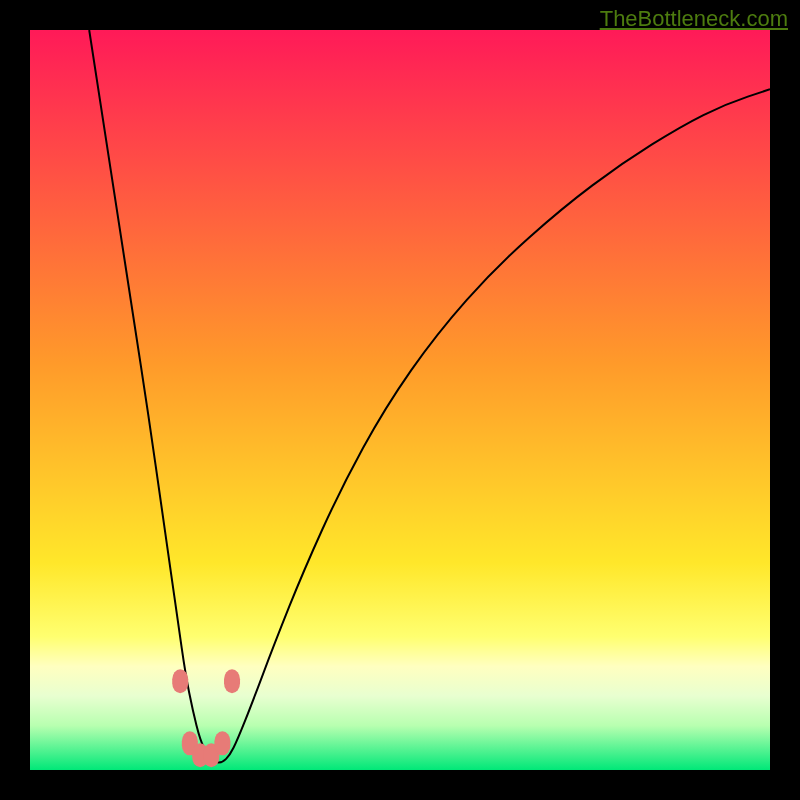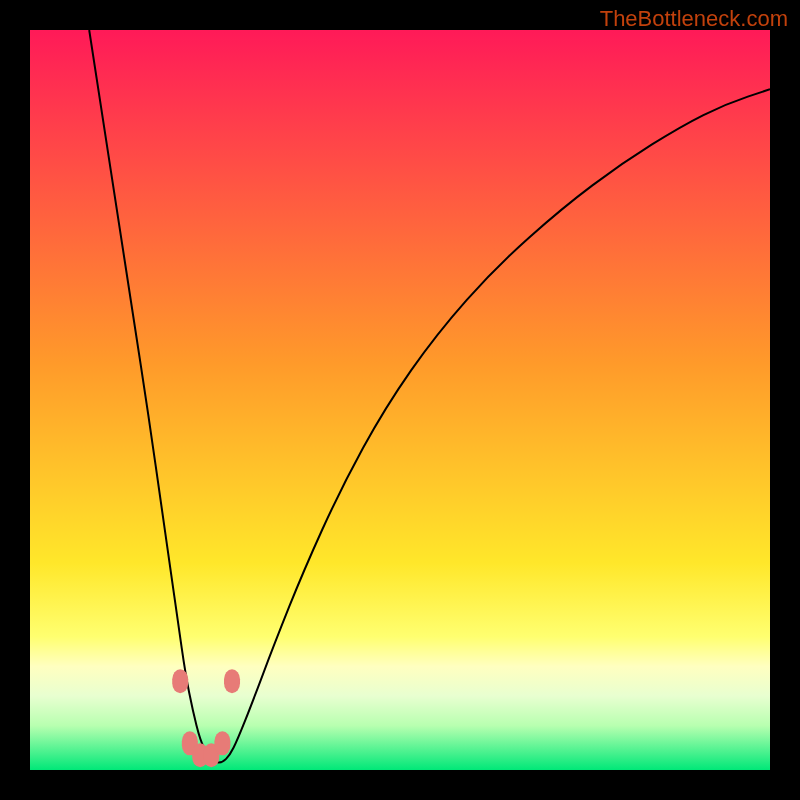--- a/index.html
+++ b/index.html
@@ -15,25 +15,26 @@
     position: absolute;
     left: 30px;
     top: 30px;
     width: 740px;
     height: 740px;
   }
   .watermark {
     position: absolute;
     top: 6px;
     right: 12px;
-    color: #c2410c;
+    color: #4d7c0f;
     font-size: 22px;
     font-weight: 500;
     letter-spacing: 0;
     z-index: 20;
+    text-decoration: underline;
   }
 </style>
 </head>
 <body>
 
 <div class="watermark">TheBottleneck.com</div>
 
 <div class="plot-area">
   <svg id="chart-svg" width="740" height="740" viewBox="0 0 740 740">
     <defs>

